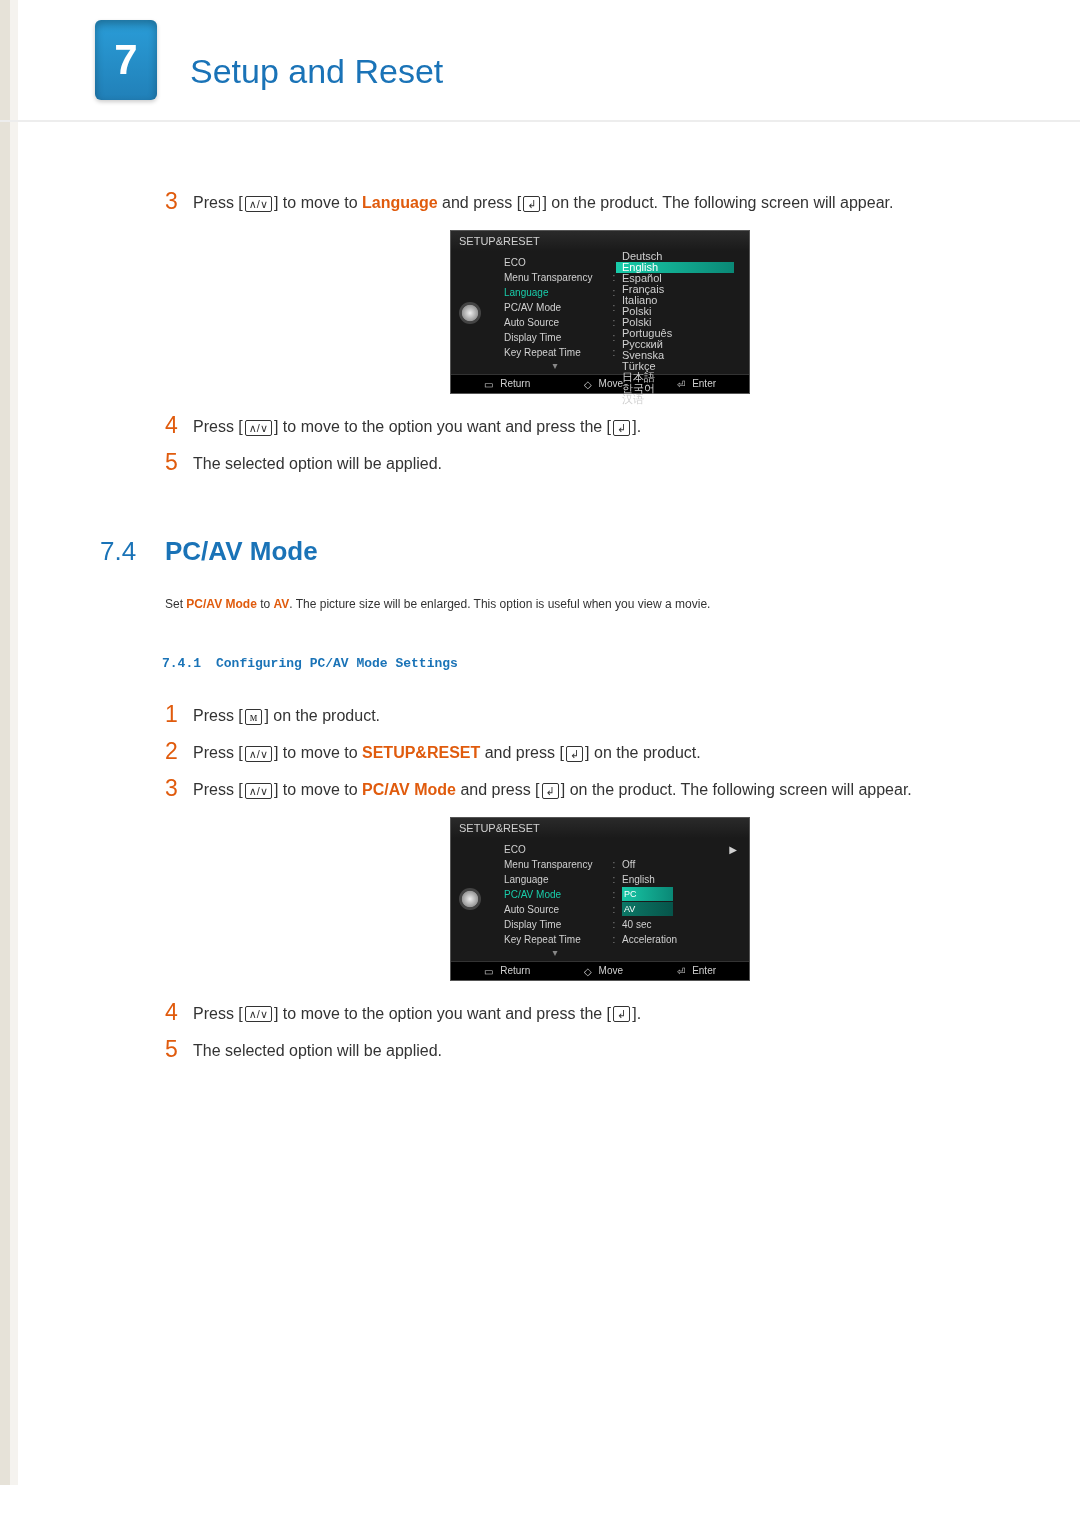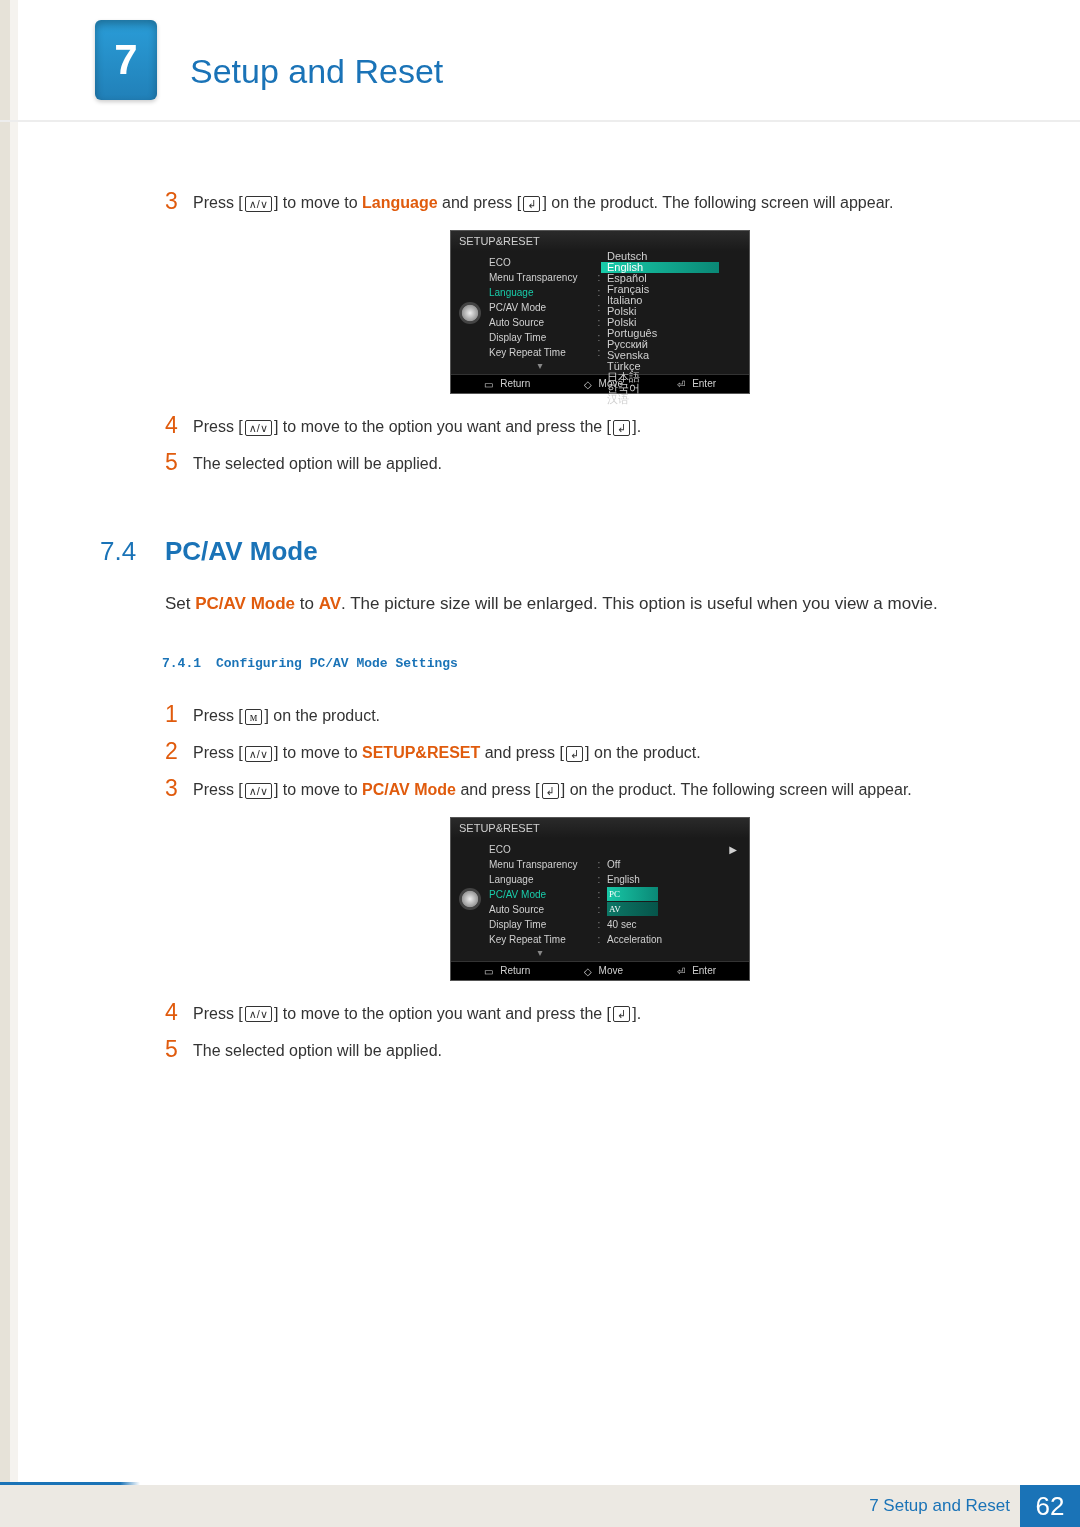--- a/index.html
+++ b/index.html
@@ -23,45 +23,45 @@
 .highlight { color:#e05b0d; font-weight:bold; }
 .inline-icon { display:inline-block; vertical-align:middle; font-size:11px; border:1px solid #333; padding:0 3px; border-radius:2px; line-height:14px; margin:0 2px; }
 .inline-icon.m { font-family:monospace; font-size:12px; padding:0 4px; }
 
 
 .osd { width: 300px; margin: 15px auto 20px auto; background: #1a1a1a; color:#d0d0d0; font-size:10px; border:1px solid #555; }
 .osd-title { background: linear-gradient(to bottom,#2a2a2a,#1a1a1a); padding:4px 8px; font-size:11px; }
 .osd-body { display:flex; }
 .osd-left { width:38px; display:flex; align-items:center; justify-content:center; }
 .gear { width:22px; height:22px; border-radius:50%; background:radial-gradient(circle,#eee 0,#999 50%,#444 55%,#444 100%); position:relative; }
-.osd-cols { flex:1; display:flex; padding:4px 6px 2px 0; }
+.osd-cols { flex:1; display:flex; padding:4px 6px 2px 0;margin-left:15px; }
 .osd-col-labels { width:102px; }
 .osd-col-sep { width:16px; text-align:center; }
 .osd-col-vals { flex:1; }
 .osd-row { height:15px; line-height:15px; white-space:nowrap; overflow:hidden; }
 .osd-row.sel { color:#19ccaa; }
 .osd-col-sep .osd-row { color:#888; }
 .bubble .lng { height:11px; line-height:11px; font-size:11px; padding-left:6px; }
 .bubble .lng.hi { background: linear-gradient(to right,#19ccaa,#0a8876); color:#fff; }
 .osd-arrow-down { text-align:center; height:12px; font-size:10px; color:#888; }
 .osd-footer { background:#000; display:flex; justify-content:space-around; padding:3px 6px; font-size:10px; border-top:1px solid #333;}
 .osd-footer span svg, .osd-footer span .fi { display:inline-block; vertical-align:middle; margin-right:4px; }
 .fi { font-size:10px; }
 
 
-.opt-pill { background: linear-gradient(to right,#19ccaa,#0a8876); color:#fff; padding:0 6px; height:14px; line-height:14px; display:inline-block; min-width:55px; font-size:9px;font-family:Liberation Serif, serif; }
+.opt-pill { background: linear-gradient(to right,#19ccaa,#0a8876); color:#fff; padding:0 6px; height:14px; line-height:14px; display:inline-block; min-width:55px; font-size:9px; }
 
 
 .sect-head { display:flex; color:#1a73b7; margin: 60px 0 25px -65px; }
 .sect-head .num { width:65px; font-size:26px; }
 .sect-head .txt { font-size:26px; font-weight:bold; }
 .subsect { color:#1a73b7; font-size:13px; font-weight:bold; margin: 40px 0 32px -3px; font-family: Liberation Mono, monospace; }
 .subsect .n { margin-right: 15px; }
 
-.para { font-size:17px; line-height:24px; margin-bottom:10px; }
+.para { font-size:12px; line-height:24px; margin-bottom:10px; }
 
 
 .page-footer { position:absolute; bottom:0; left:0; width:1080px; height:42px; background:#ece9e3; display:flex; justify-content:flex-end; align-items:center; }
 .page-footer .crumbs { color:#1a73b7; font-size:17px; margin-right:10px; }
 .page-footer .pgnum { background:#1a73b7; color:#fff; width:60px; height:42px; display:flex; align-items:center; justify-content:center; font-size:26px; }
 .page-footer::before { content:""; position:absolute; left:0; top:-3px; width:1080px; height:3px; background:linear-gradient(to right,#1a73b7 0,#1a73b7 120px, transparent 140px);} 
 </style>
 </head>
 <body>
 
@@ -231,17 +231,13 @@
         <span>Press [</span><span class="inline-icon">∧/∨</span><span>] to move to the option you want and press the [</span><span class="inline-icon">↲</span><span>].</span>
       </div>
     </div>
     <div class="step">
       <div class="num">5</div>
       <div class="body">The selected option will be applied.</div>
     </div>
 
   </div>
 
-  <div class="page-footer">
-    <div class="crumbs">7 Setup and Reset</div>
-    <div class="pgnum">62</div>
-  </div>
 </div>
 
 </body></html>

